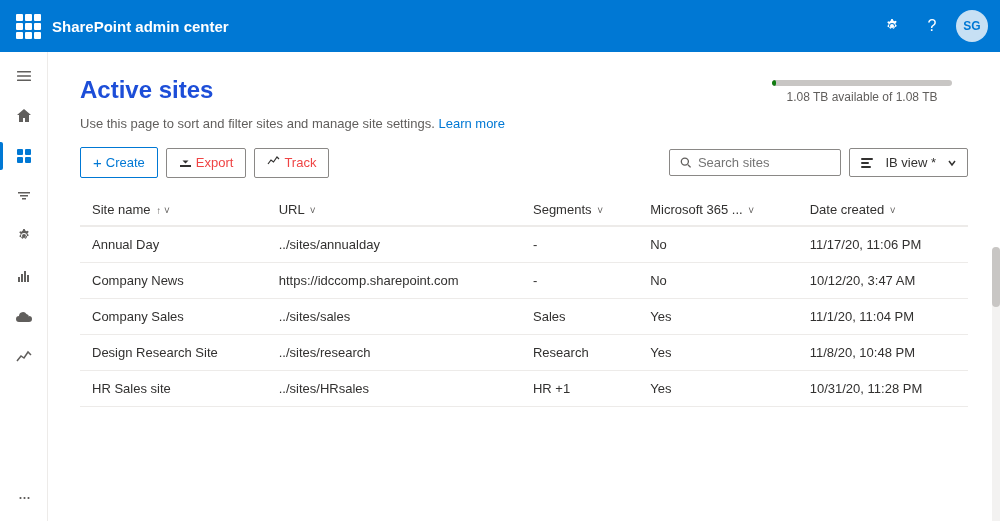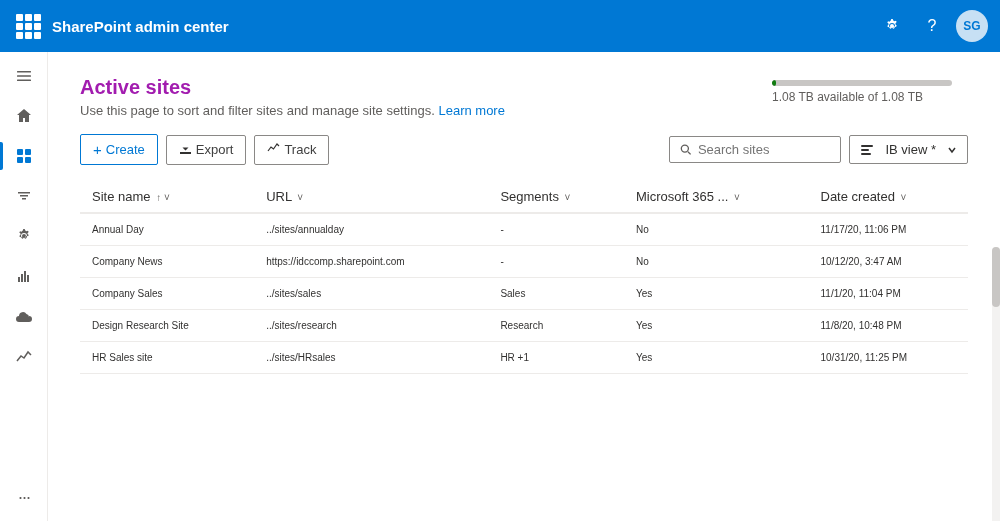--- a/index.html
+++ b/index.html
@@ -64,45 +64,45 @@
       width: 3px; background: #0078d4; border-radius: 0 2px 2px 0;
     }
     .sidebar-spacer { flex: 1; }
     .sidebar-bottom { margin-bottom: 8px; }
 
     
     .main-content {
       flex: 1; padding: 24px 32px; overflow-y: auto; position: relative;
     }
 
-    .page-title { font-size: 20px; font-weight: 600; margin-bottom: 4px; color: #a21caf; }
+    .page-title { font-size: 24px; font-weight: 600; margin-bottom: 12px; color: #1d4ed8; }
     .page-subtitle { font-size: 13px; color: #605e5c; margin-bottom: 16px; }
     .page-subtitle a { color: #0078d4; text-decoration: none; }
 
     
     .storage-bar-container {
       position: absolute; top: 28px; right: 48px;
-      display: flex; flex-direction: column; align-items: flex-start; gap: 4px;
+      display: flex; flex-direction: column; align-items: center; gap: 4px;
     }
     .storage-bar-track {
       width: 180px; height: 6px; background: #c8c6c4; border-radius: 3px; overflow: hidden;
     }
     .storage-bar-fill {
       height: 100%; background: #107c10; border-radius: 3px;
     }
     .storage-text { font-size: 12px; color: #605e5c; }
 
     
     .toolbar {
       display: flex; align-items: center; gap: 8px; margin-bottom: 16px;
     }
     .toolbar-btn {
       display: flex; align-items: center; gap: 4px;
       padding: 6px 12px; border: 1px solid #8a8886; border-radius: 2px;
-      background: #fff; color: #404040; font-size: 13px; cursor: pointer;
+      background: #fff; color: #ef4444; font-size: 13px; cursor: pointer;
       white-space: nowrap;
     }
     .toolbar-btn.primary { border-color: #0078d4; color: #0078d4; }
     .toolbar-separator { flex: 1; }
     .search-box {
       display: flex; align-items: center; gap: 6px;
       border: 1px solid #8a8886; border-radius: 2px;
       padding: 5px 10px; width: 172px; background: #fff;
     }
     .search-box input {
@@ -122,21 +122,21 @@
     }
     .sites-table th {
       padding: 8px 12px; text-align: left; font-weight: 400; font-size: 13px;
       color: #323130; white-space: nowrap; cursor: pointer; margin-top: 15px;
     }
     .col-sort { font-size: 10px; margin-left: 2px; color: #605e5c; }
     .sites-table tbody tr {
       border-bottom: 1px solid #edebe9;
     }
     .sites-table td {
-      padding: 10px 12px; font-size: 10px; color: #323130;
+      padding: 10px 12px; font-size: 13px; color: #323130;
     }
     .td-url { color: #0078d4; }
 
     
     .scroll-indicator {
       position: absolute; right: 0; top: 200px; width: 8px;
       height: 280px; background: #f3f2f1; border-radius: 4px;
     }
     .scroll-thumb {
       width: 8px; height: 60px; background: #c8c6c4; border-radius: 4px;
@@ -342,21 +342,21 @@
     <td class="td-url">../sites/research</td>
     <td>Research</td>
     <td>Yes</td>
     <td>11/8/20, 10:48 PM</td>
   </tr>
           <tr>
     <td>HR Sales site</td>
     <td class="td-url">../sites/HRsales</td>
     <td>HR +1</td>
     <td>Yes</td>
-    <td>10/31/20, 11:25 PM</td>
+    <td>10/31/20, 11:28 PM</td>
   </tr>
         </tbody>
     </table>
 
     <div class="scroll-indicator" style="position:absolute;right:0;top:195px;">
       <div class="scroll-thumb"></div>
     </div>
   </div>
 </div>
 

